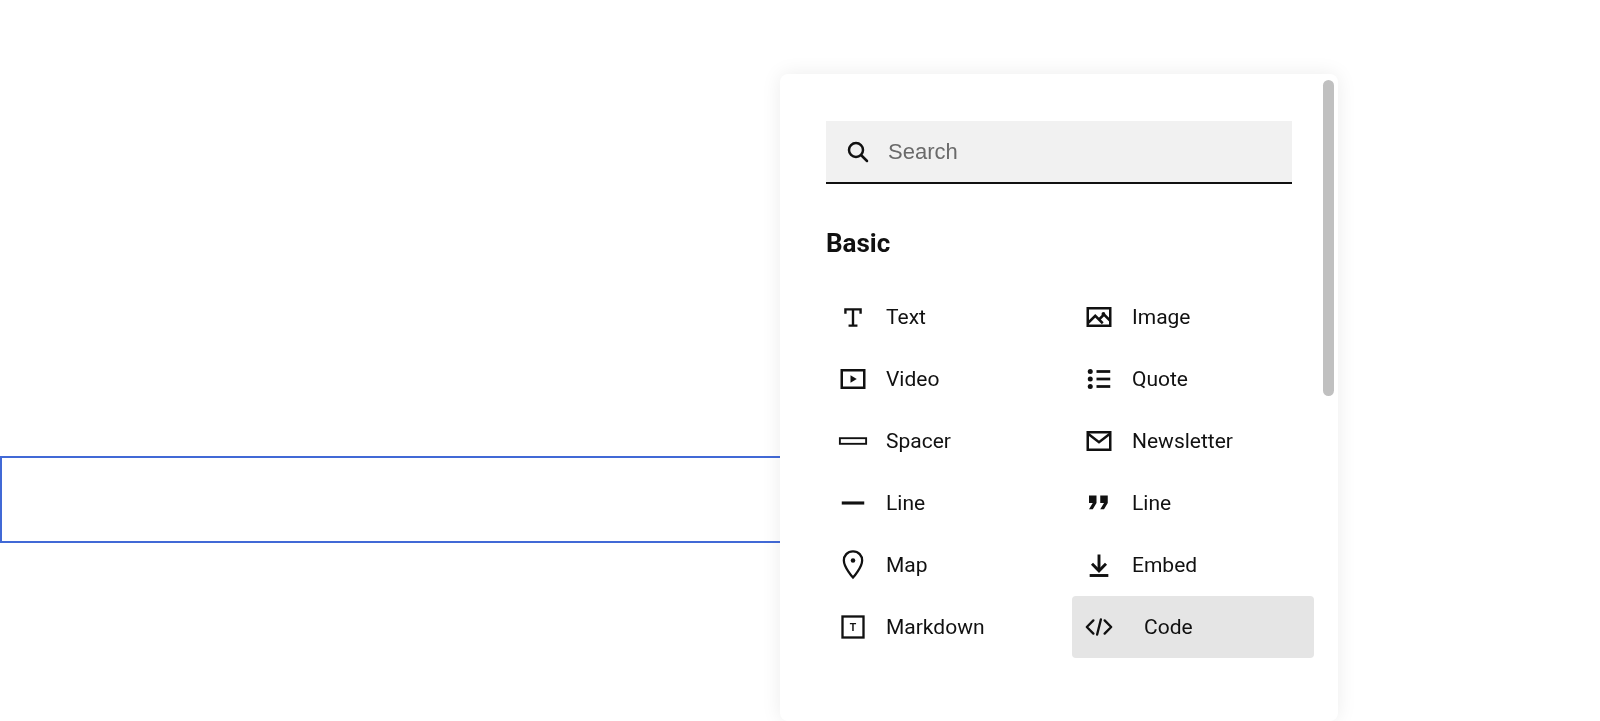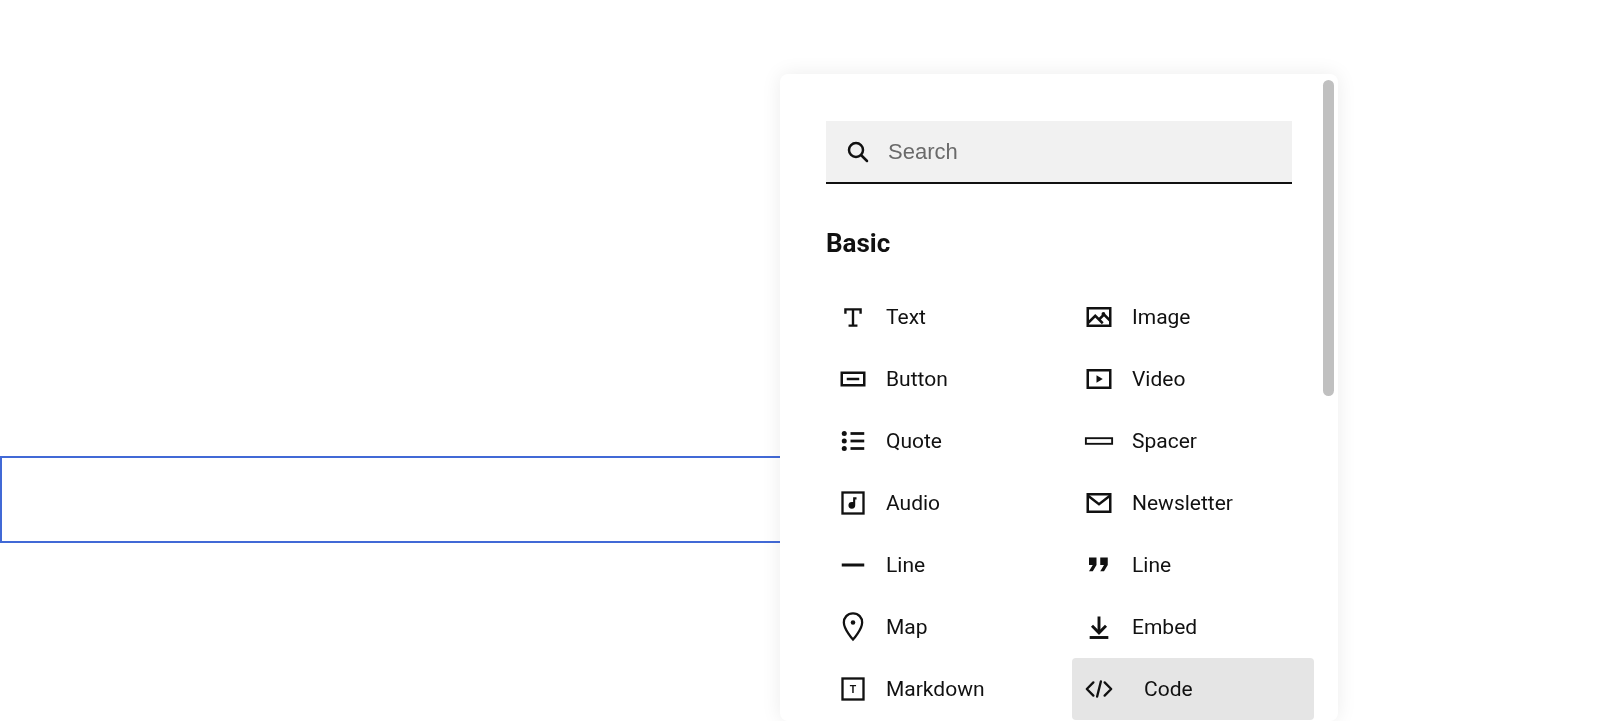--- a/index.html
+++ b/index.html
@@ -151,29 +151,20 @@
         <span class="item-icon">
           <svg width="30" height="30" viewBox="0 0 24 24">
             <rect x="3" y="5" width="18" height="14" stroke="#111" stroke-width="2" fill="none"></rect>
             <circle cx="15.5" cy="9.5" r="1.5" fill="#111"></circle>
             <path d="M3 17 L9 11 L15 17 M12 14 L16 10 L21 15" stroke="#111" stroke-width="2" fill="none"></path>
           </svg>
         </span>
         <span class="item-label">Image</span>
       </div>
 
-      <div class="item">
-        <span class="item-icon">
-          <svg width="30" height="30" viewBox="0 0 24 24">
-            <rect x="3" y="7" width="18" height="10" stroke="#111" stroke-width="2" fill="none"></rect>
-            <line x1="7" y1="12" x2="17" y2="12" stroke="#111" stroke-width="2"></line>
-          </svg>
-        </span>
-        <span class="item-label">Button</span>
-      </div>
 
       <div class="item">
         <span class="item-icon">
           <svg width="30" height="30" viewBox="0 0 24 24">
             <rect x="3" y="5" width="18" height="14" stroke="#111" stroke-width="2" fill="none"></rect>
             <path d="M10 9 L15 12 L10 15 Z" fill="#111"></path>
           </svg>
         </span>
         <span class="item-label">Video</span>
       </div>
@@ -194,29 +185,20 @@
 
       <div class="item">
         <span class="item-icon">
           <svg width="32" height="30" viewBox="0 0 32 24">
             <rect x="2" y="9" width="28" height="6" stroke="#111" stroke-width="2" fill="none"></rect>
           </svg>
         </span>
         <span class="item-label">Spacer</span>
       </div>
 
-      <div class="item">
-        <span class="item-icon">
-          <svg width="28" height="28" viewBox="0 0 24 24">
-            <rect x="3" y="3" width="18" height="18" stroke="#111" stroke-width="2" fill="none"></rect>
-            <path d="M13 8 L13 14 Q13 16 11 16 Q9 16 9 14 Q9 12 11 12 L13 12 L13 8 L15 8" stroke="#111" stroke-width="1.8" fill="#111"></path>
-          </svg>
-        </span>
-        <span class="item-label">Audio</span>
-      </div>
 
       <div class="item">
         <span class="item-icon">
           <svg width="30" height="30" viewBox="0 0 24 24">
             <rect x="3" y="5" width="18" height="14" stroke="#111" stroke-width="2" fill="none"></rect>
             <path d="M3 6 L12 13 L21 6" stroke="#111" stroke-width="2" fill="none"></path>
           </svg>
         </span>
         <span class="item-label">Newsletter</span>
       </div>

